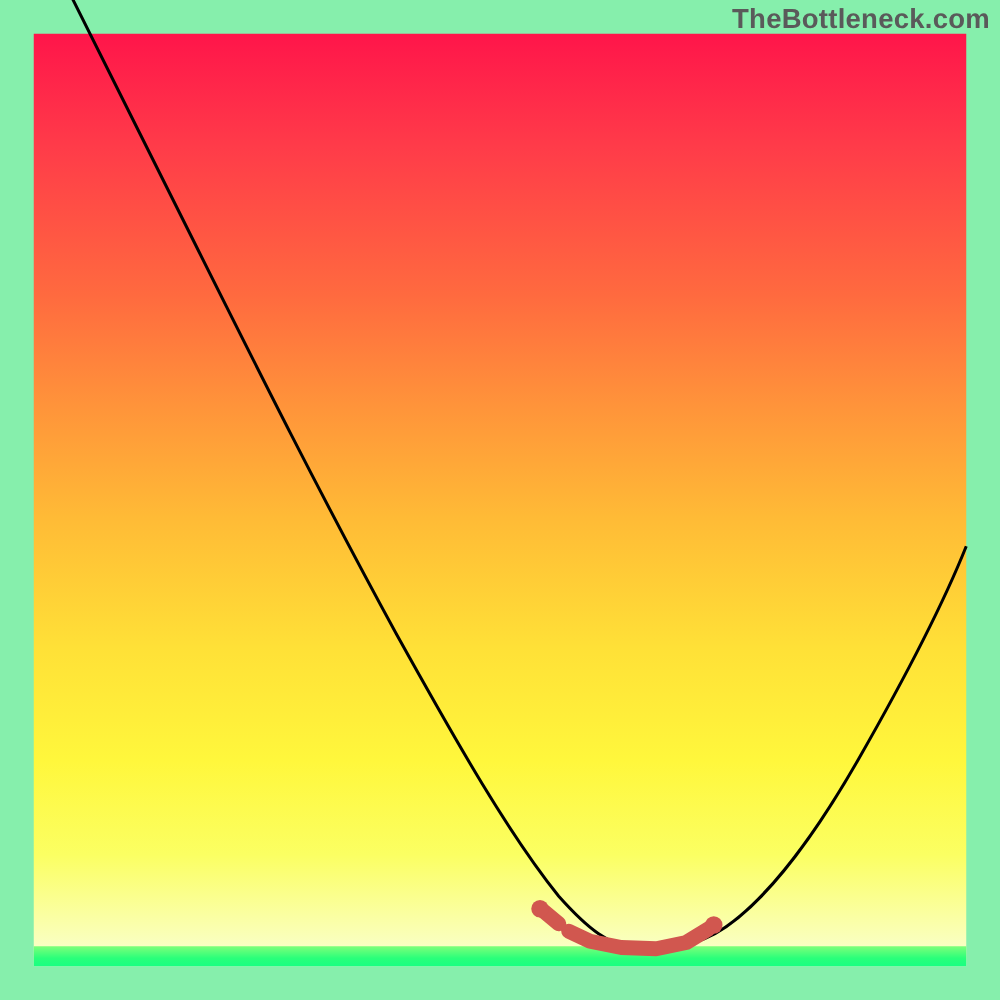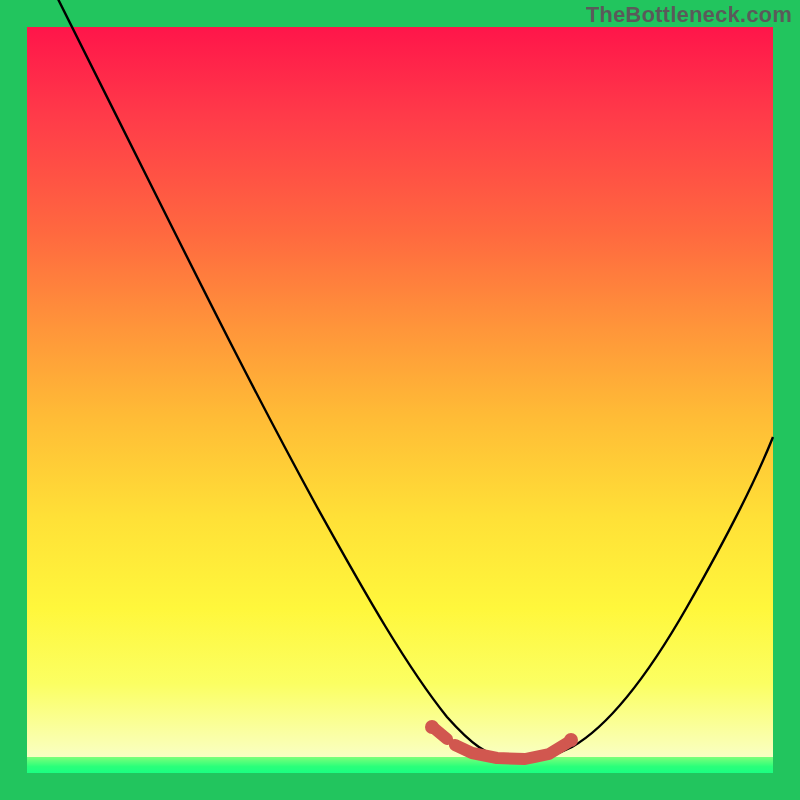--- a/index.html
+++ b/index.html
@@ -10,21 +10,21 @@
     background: #000;
     overflow: hidden;
     font-family: Arial, Helvetica, sans-serif;
   }
   .frame {
     position: absolute;
     left: 0;
     top: 0;
     width: 800px;
     height: 800px;
-    background: #22c55e;
+    background: #86efac;
   }
   .watermark {
     position: absolute;
     top: 2px;
     right: 8px;
     color: #5a5a5a;
     font-size: 22px;
     font-weight: 600;
     letter-spacing: 0.2px;
     user-select: none;

